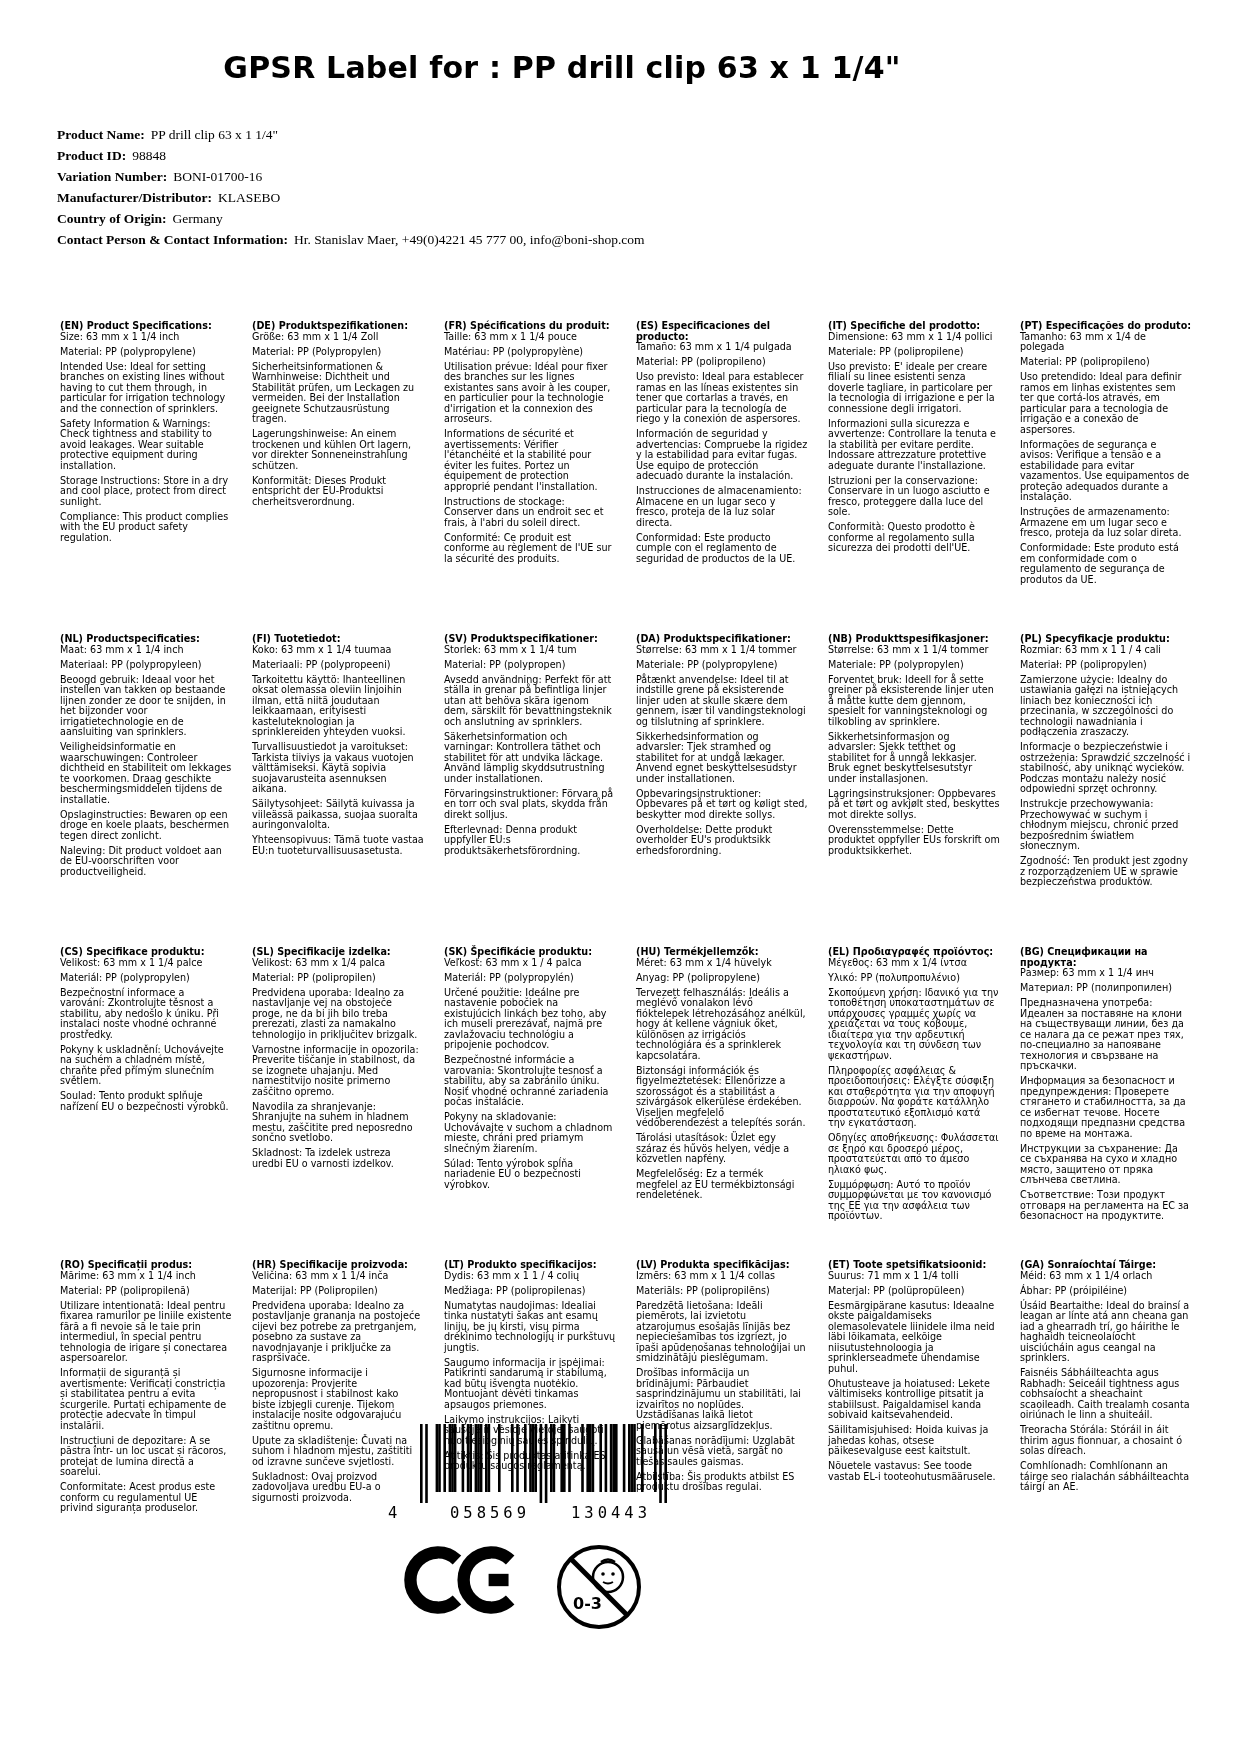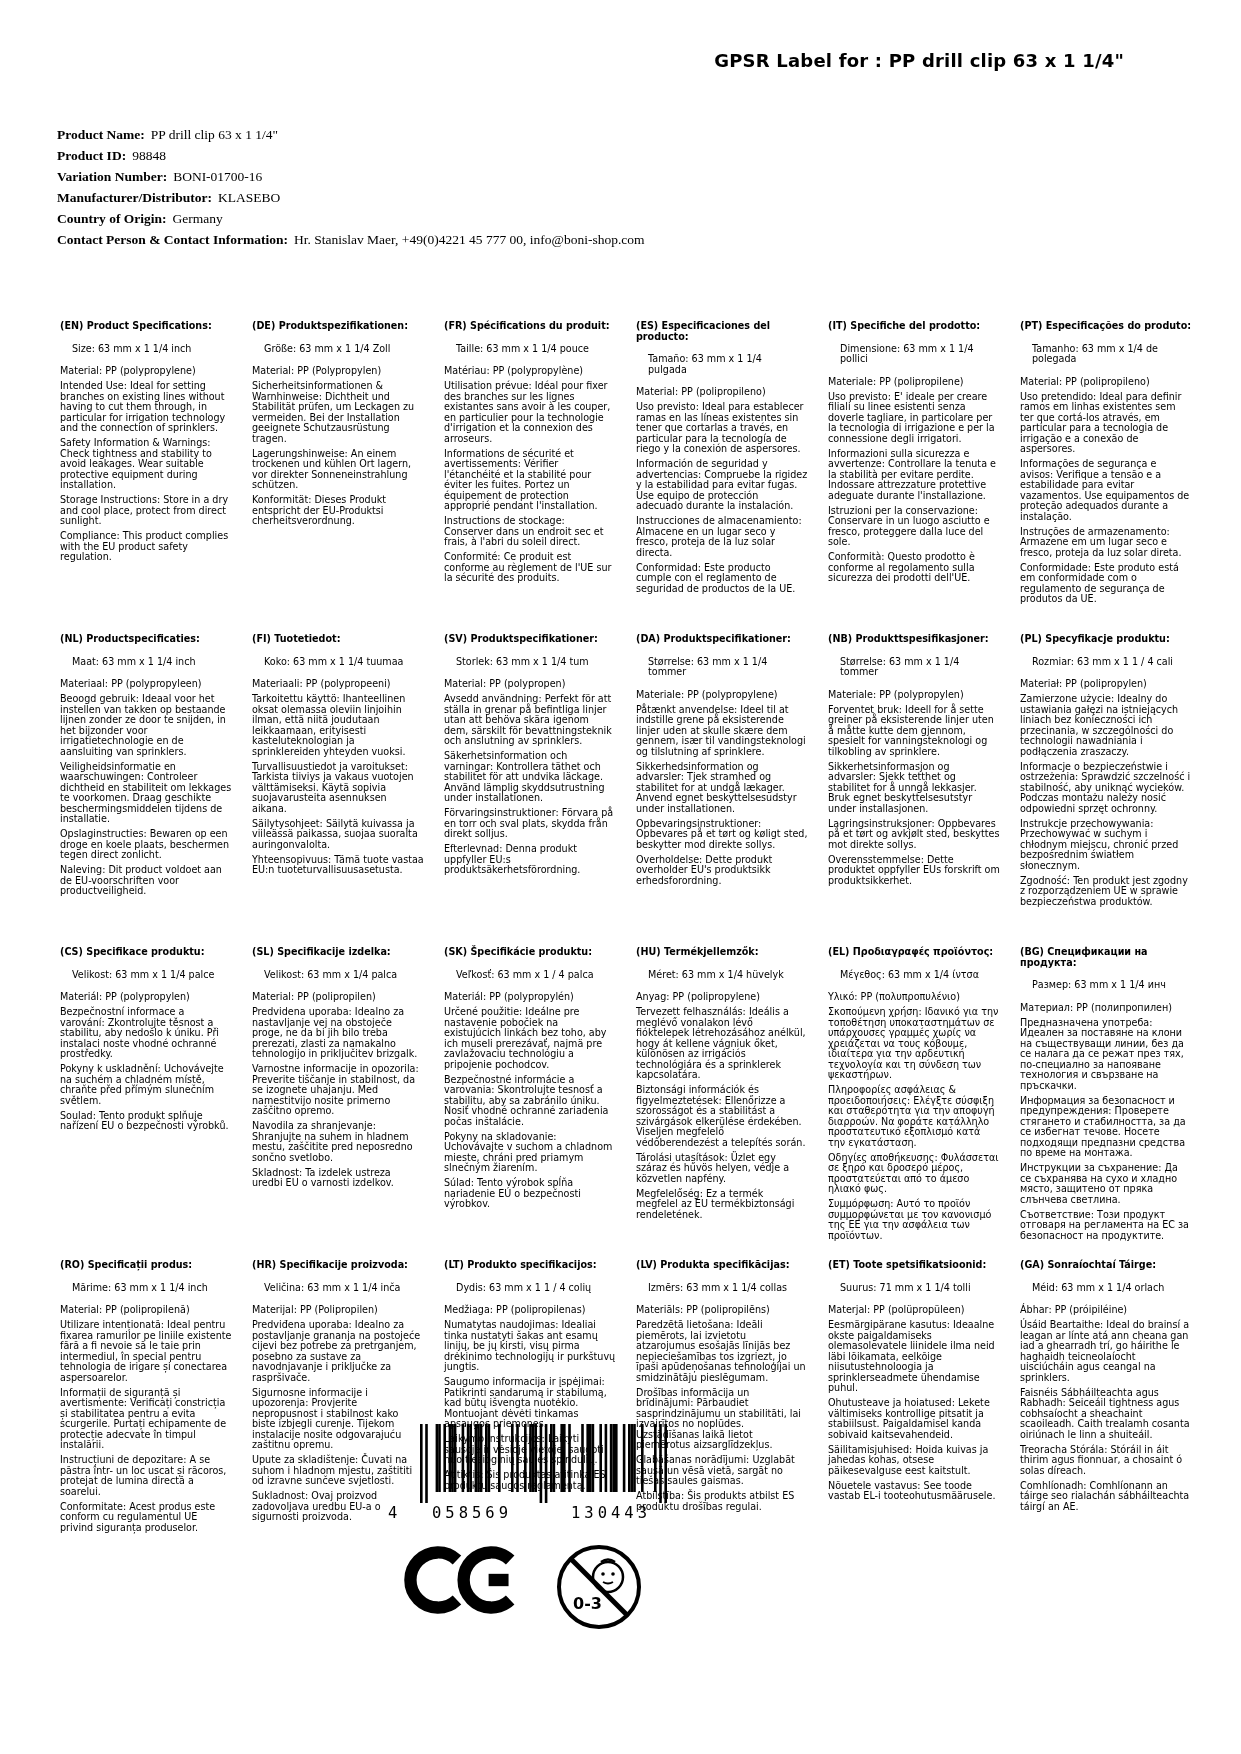--- a/index.html
+++ b/index.html
@@ -1,42 +1,42 @@
 <!DOCTYPE html>
 <html><head>
 <meta charset="utf-8">
 <style>
   html,body{margin:0;padding:0;}
   body{
     width:1241px;height:1754px;position:relative;background:#ffffff;color:#000;
     font-family:"DejaVu Sans","Liberation Sans",sans-serif;overflow:hidden;
   }
   .doc-title{
-    position:absolute;top:50px;left:0;width:1124px;text-align:right;
-    font-size:18px;font-weight:bold;letter-spacing:0.2px;
+    position:absolute;top:50px;left:0;width:1124px;text-align:center;
+    font-size:30px;font-weight:bold;letter-spacing:0.2px;
   }
   .product-info{position:absolute;left:57px;top:124px;font-size:13.5px;line-height:21px;font-family:Liberation Serif, serif;}
   .pi-line{white-space:nowrap;}
   .pi-label{font-weight:bold;}
   .pi-value{margin-left:6px;}
   .spec-grid{
     position:absolute;left:60px;top:321px;
     display:grid;grid-template-columns:repeat(6,172px);column-gap:20px;grid-auto-rows:313px;
     font-size:9.6px;line-height:10.5px;
   }
   .spec-block{overflow:visible;}
   .spec-heading{font-weight:bold;margin:0;}
-  .spec-size{margin:12px;}
+  .spec-size{margin:0;}
   .spec-p{margin:4.5px 0 0 0;}
   .barcode-wrap{position:absolute;left:388px;top:1424px;width:320px;height:110px;}
   .barcode-svg{position:absolute;left:32px;top:0;}
   .bc-digit{position:absolute;font-family:"DejaVu Sans Mono","Liberation Mono",monospace;
     font-size:15.5px;letter-spacing:4px;top:80px;}
   .bc-prefix{left:0;}
-  .bc-group1{left:44px;}
+  .bc-group1{left:62px;}
   .bc-group2{left:183px;}
   .ce-mark{position:absolute;left:404px;top:1542px;}
   .age-mark{position:absolute;left:553px;top:1541px;}
 </style>
 </head>
 <body>
 
 <div class="doc-title">GPSR Label for : PP drill clip 63 x 1 1/4"</div>
 
 <div class="product-info">

